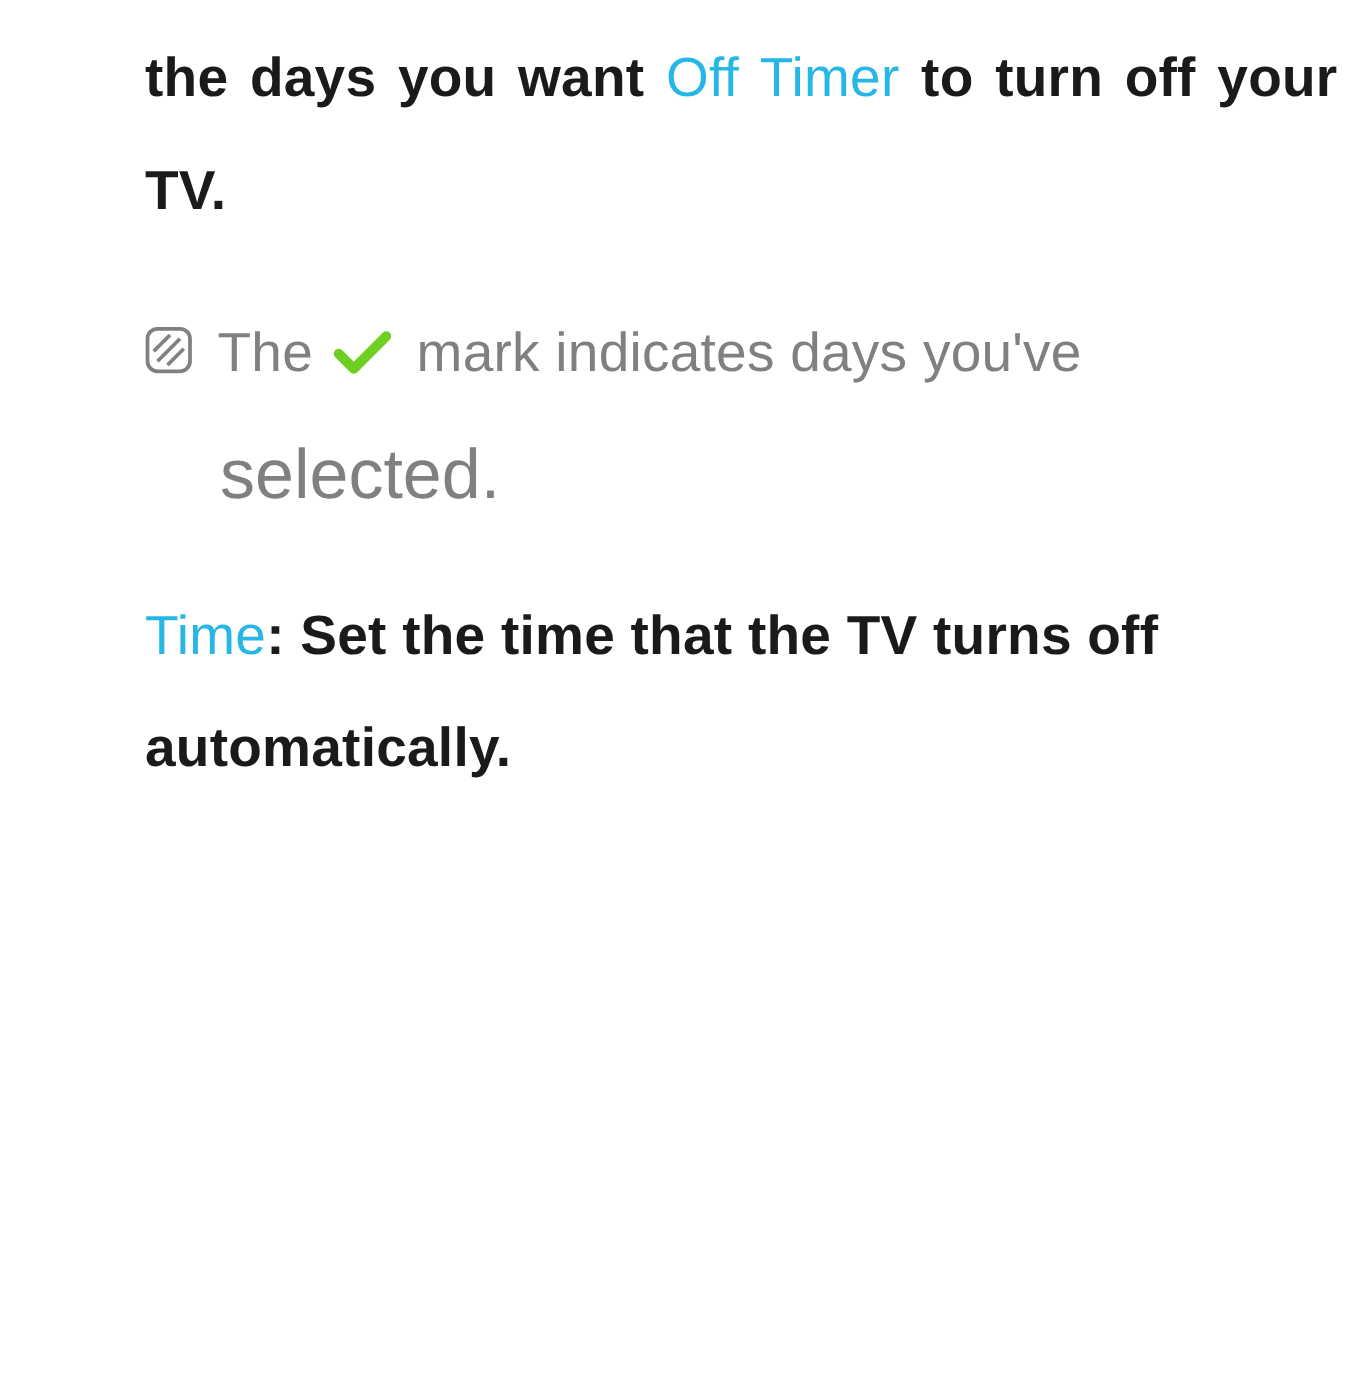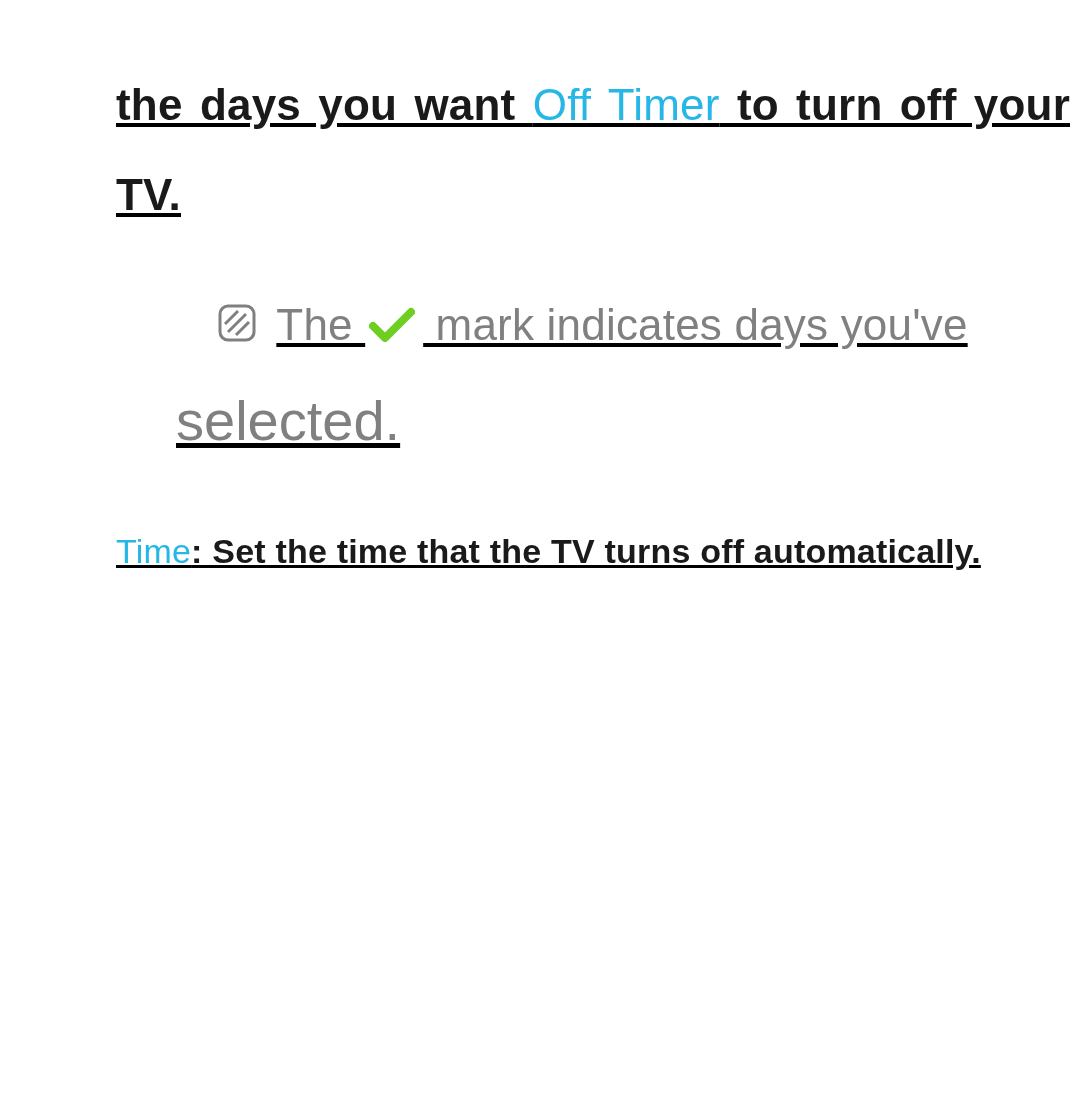--- a/index.html
+++ b/index.html
@@ -5,23 +5,22 @@
   html, body {
     margin: 0;
     padding: 0;
     width: 1080px;
     height: 1104px;
     background: #ffffff;
     font-family: Arial, Helvetica, sans-serif;
   }
   .page {
     box-sizing: border-box;
-    padding: 60px 10px 0 116px;
+    padding: 18px 10px 0 116px;
     width: 1080px;
-    text-decoration: underline;
   }
   .p1 {
     font-size: 44px;
     line-height: 90px;
     color: #1a1a1a;
     letter-spacing: 0.2px;
     text-align: justify;
     text-align-last: left;
     font-weight: 600;
     font-stretch: condensed;
@@ -30,42 +29,41 @@
     color: #27b7e6;
     font-weight: 500;
   }
   .note-row {
     margin-top: 40px;
     color: #808080;
     font-size: 44px;
     line-height: 90px;
     font-weight: 500;
     letter-spacing: 0.2px;
-    text-align: center;
   }
   .note-indent {
     padding-left: 60px;
     color: #808080;
     font-size: 56px;
     line-height: 90px;
     font-weight: 500;
   }
   .note-icon {
     display: inline-block;
     vertical-align: -2px;
     margin-right: 20px;
   }
   .check-icon {
     display: inline-block;
     vertical-align: -6px;
     margin: 0 8px 0 4px;
   }
   .p3 {
     margin-top: 40px;
-    font-size: 34px;
+    font-size: 44px;
     line-height: 90px;
     color: #1a1a1a;
     letter-spacing: 0.2px;
     font-weight: 600;
     font-stretch: condensed;
   }
 </style>
 </head>
 <body>
 

